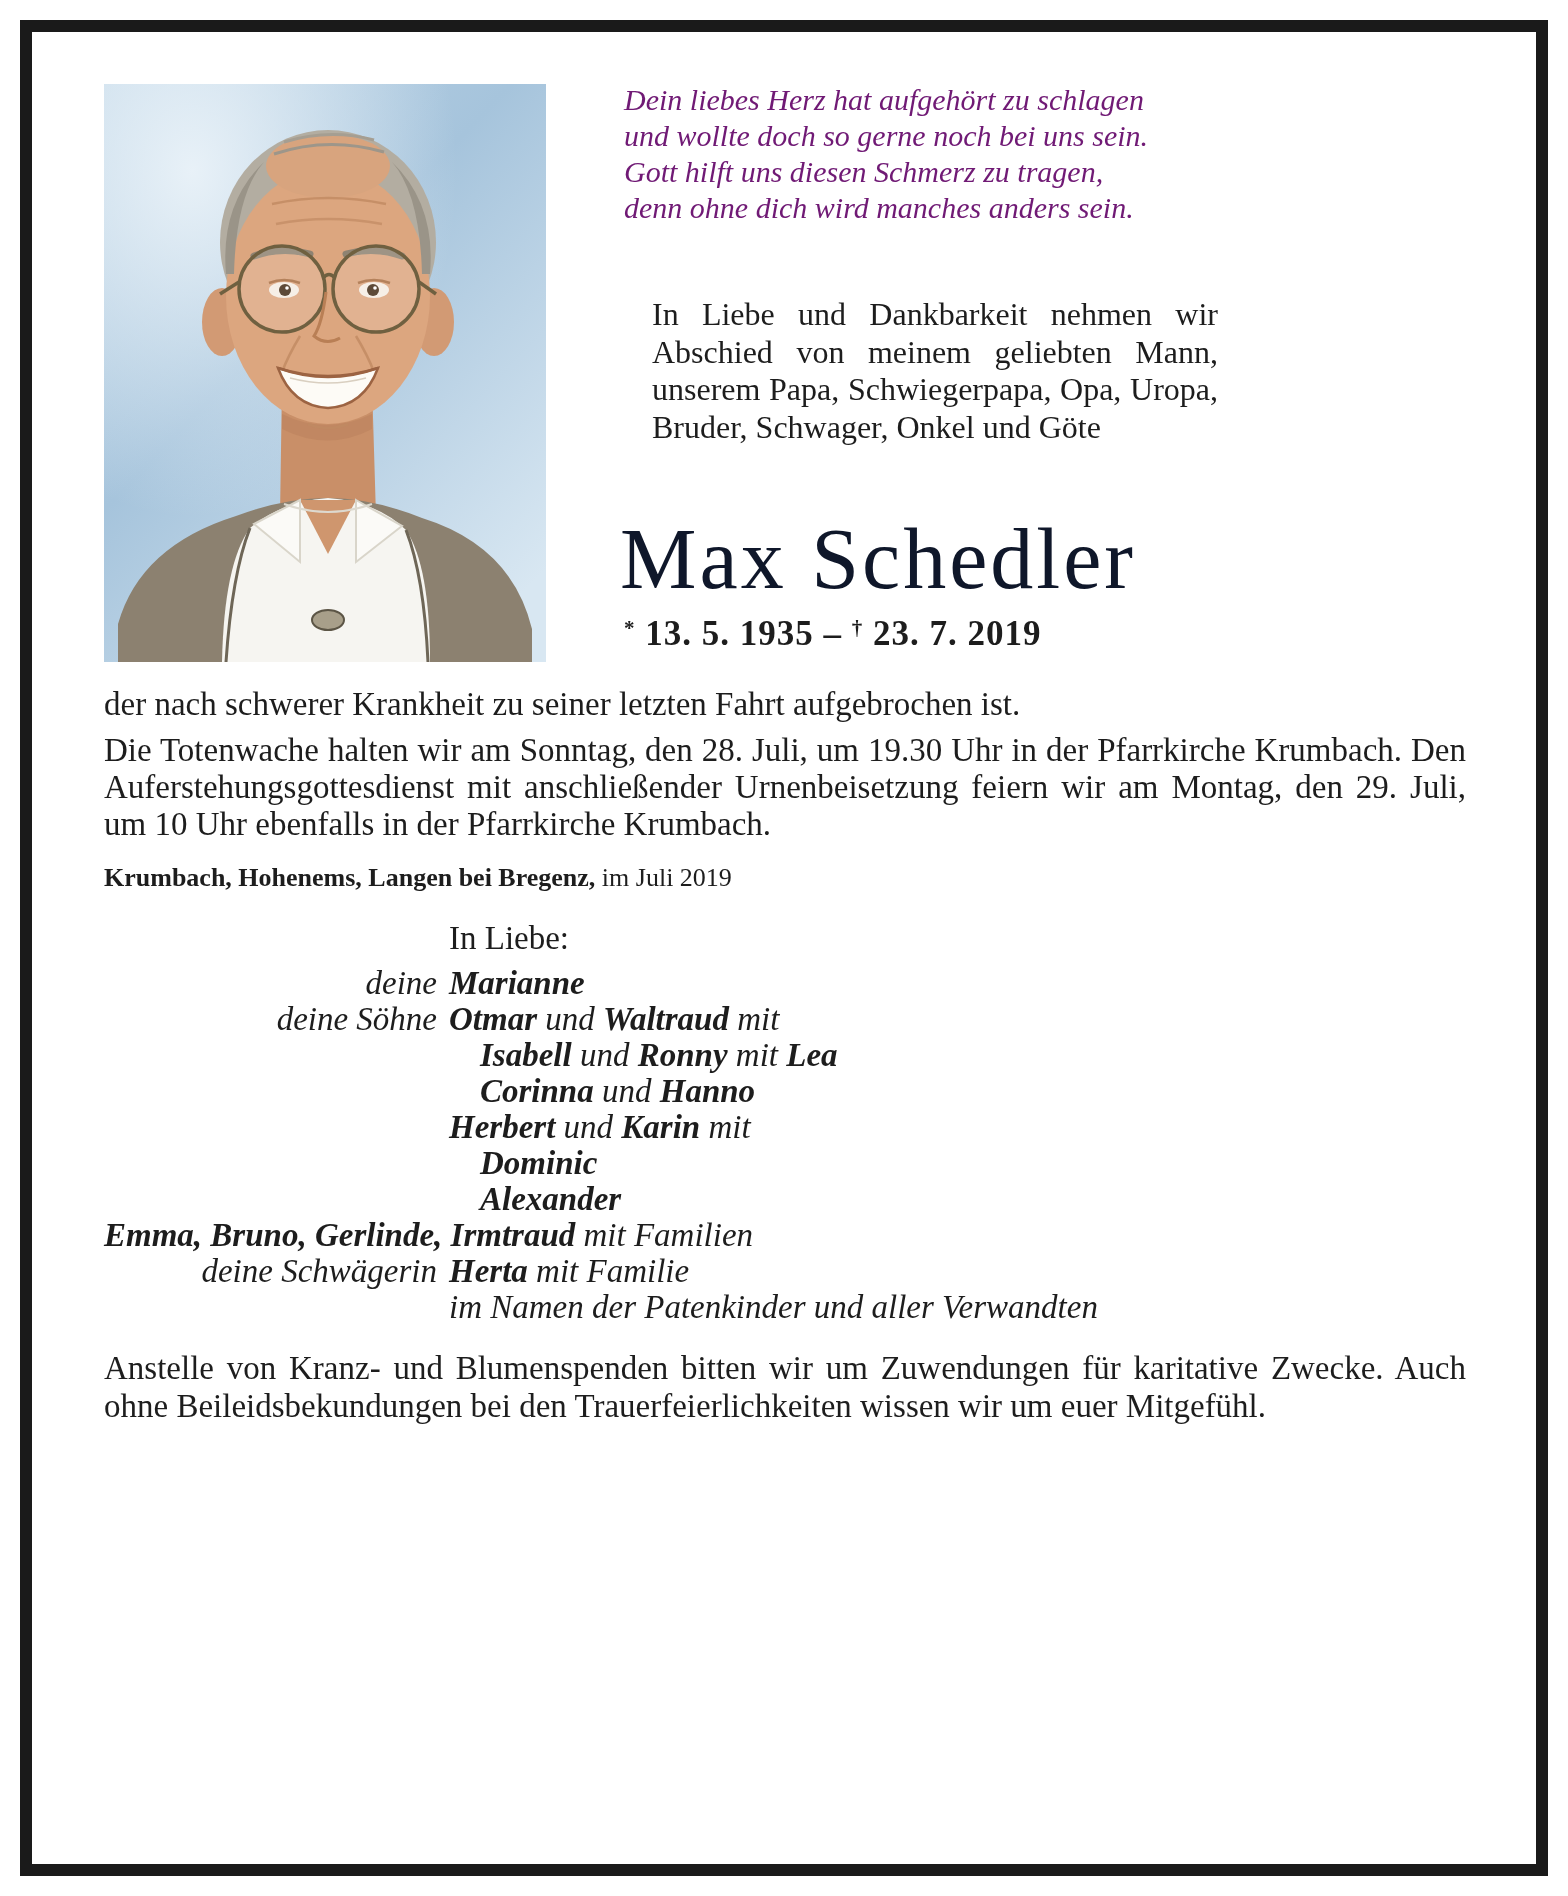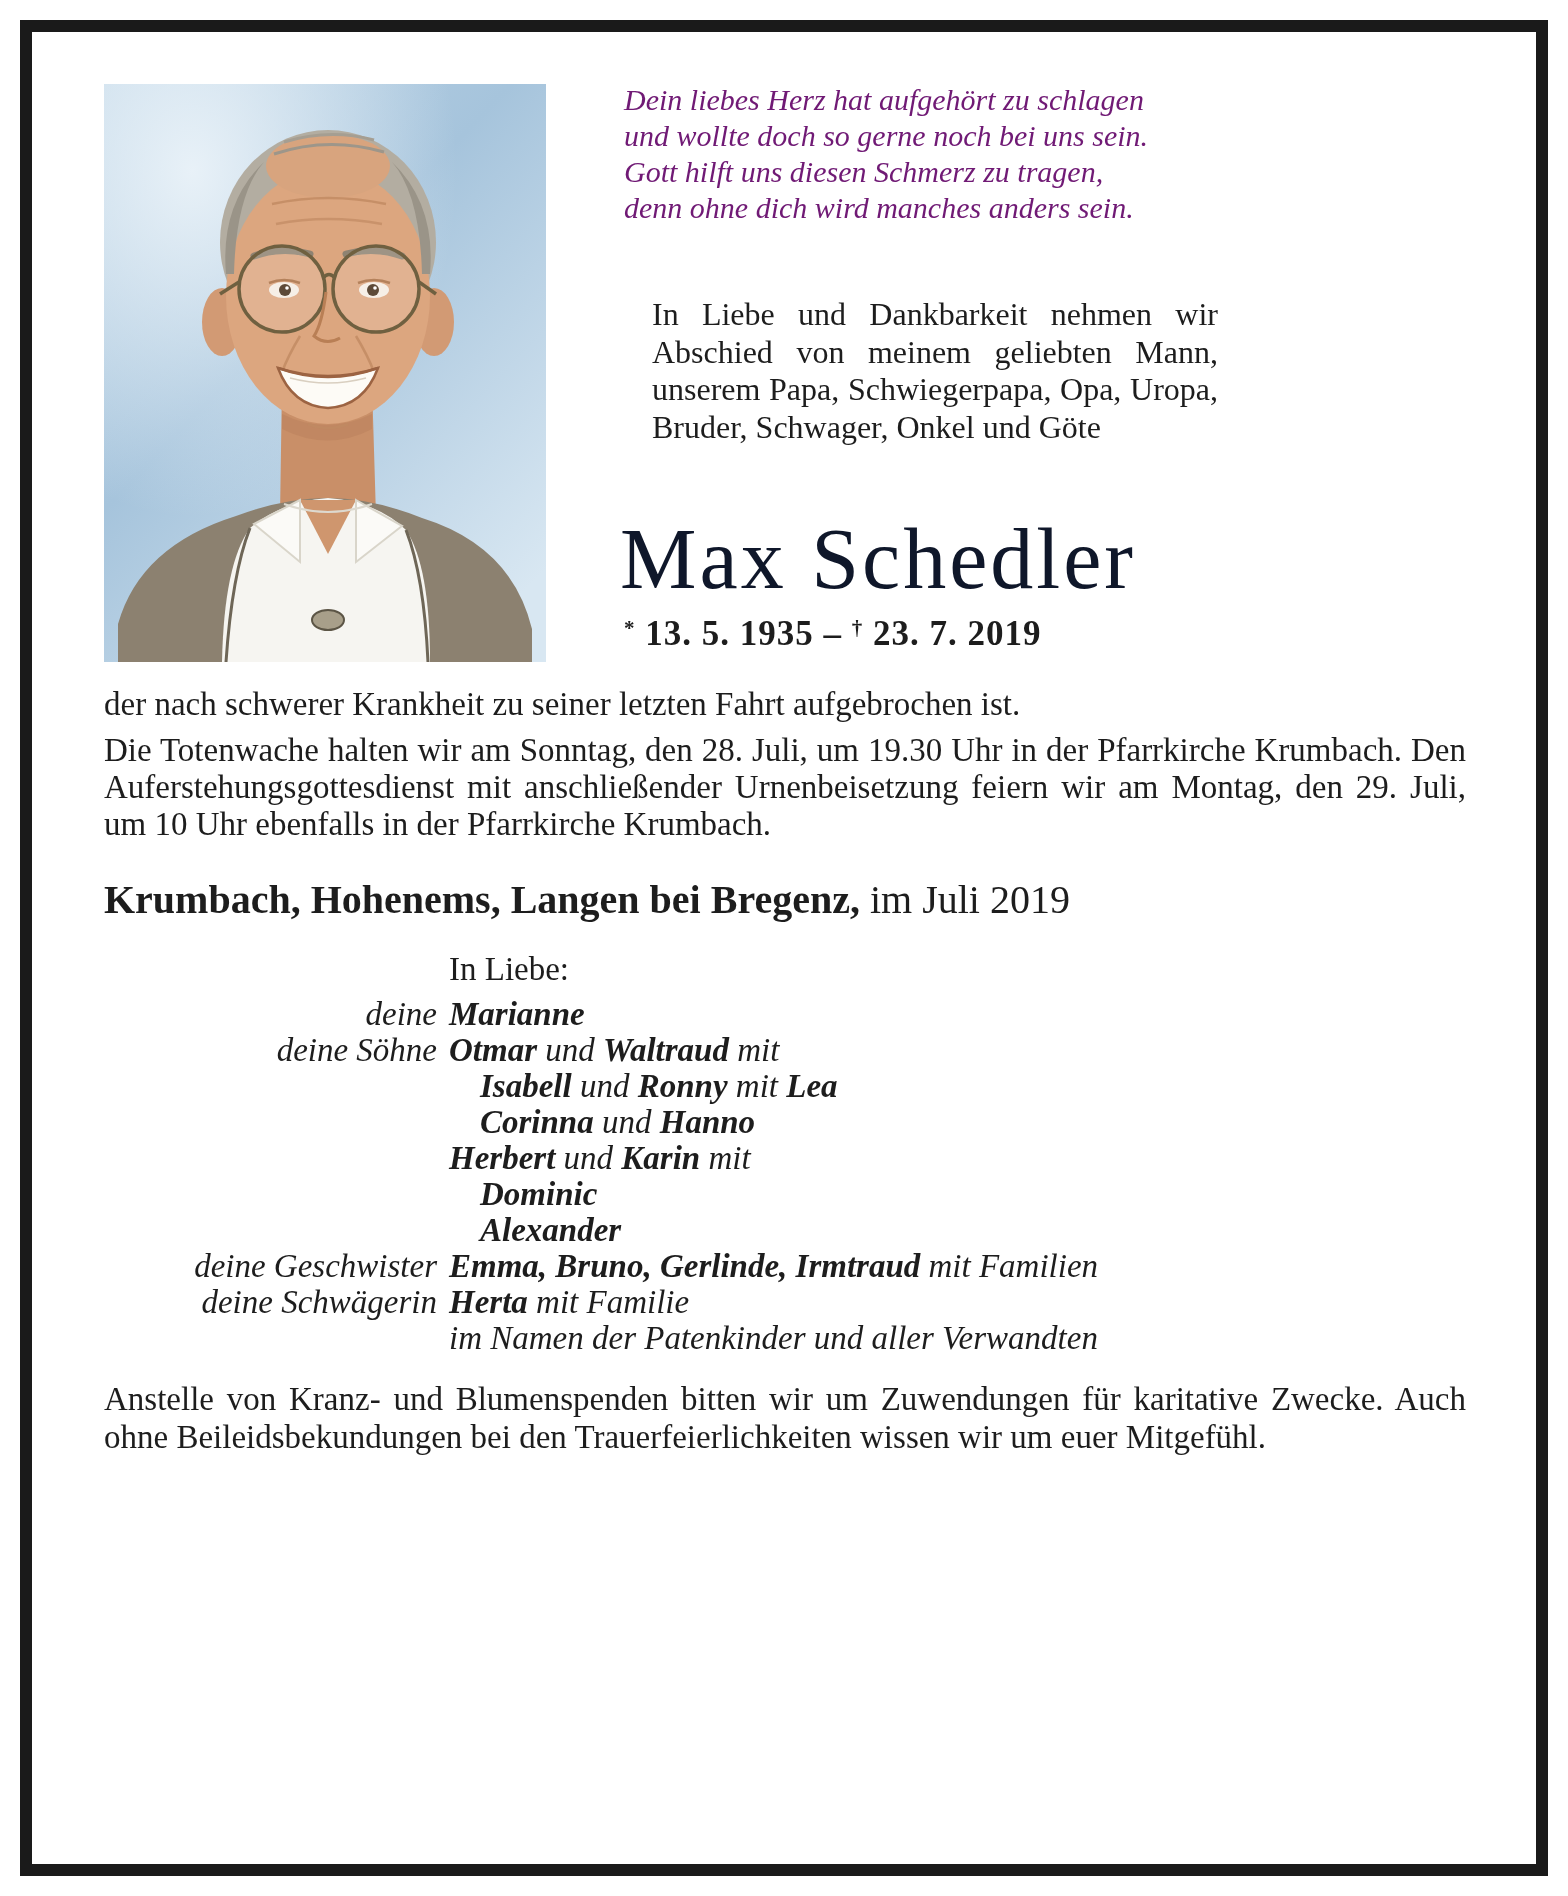--- a/index.html
+++ b/index.html
@@ -51,21 +51,21 @@
   }
   .seg-sup { font-size:0.6em; vertical-align:0.5em; }
   .seg-b { font-weight:700; }
 
   .flow {
     position:absolute; left:104px; top:684px; width:1362px;
     font-size:33px; line-height:1.2;
   }
   .announce-line { line-height:40px; }
   .service { margin-top:8px; line-height:37px; text-align:justify; }
-  .places { margin-top:33px; font-size:40px; }
+  .places { margin-top:19px; font-size:26px; }
 
   .farewell-heading { margin-top:26px; margin-left:345px; }
   .f-rows { margin-top:6px; }
   .f-row { display:flex; line-height:36px;font-style:italic; }
   .f-label { flex:0 0 345px; text-align:right; padding-right:12px; }
   .f-content { flex:1 1 auto; }
   .f-row.ind .f-content { padding-left:31px; }
 
   .closing { margin-top:24px; line-height:38px; text-align:justify; }
 </style>
@@ -202,21 +202,20 @@
       </div>
       <div class="f-row ind">
         <div class="f-label"></div>
         <div class="f-content"><span class="seg-b">Dominic</span></div>
       </div>
       <div class="f-row ind">
         <div class="f-label"></div>
         <div class="f-content"><span class="seg-b">Alexander</span></div>
       </div>
       <div class="f-row">
-        <div class="f-label">deine Geschwister</div>
         <div class="f-content"><span class="seg-b">Emma, Bruno, Gerlinde, Irmtraud</span><span> mit Familien</span></div>
       </div>
       <div class="f-row">
         <div class="f-label">deine Schwägerin</div>
         <div class="f-content"><span class="seg-b">Herta</span><span> mit Familie</span></div>
       </div>
       <div class="f-row">
         <div class="f-label"></div>
         <div class="f-content"><span>im Namen der Patenkinder und aller Verwandten</span></div>
       </div>

